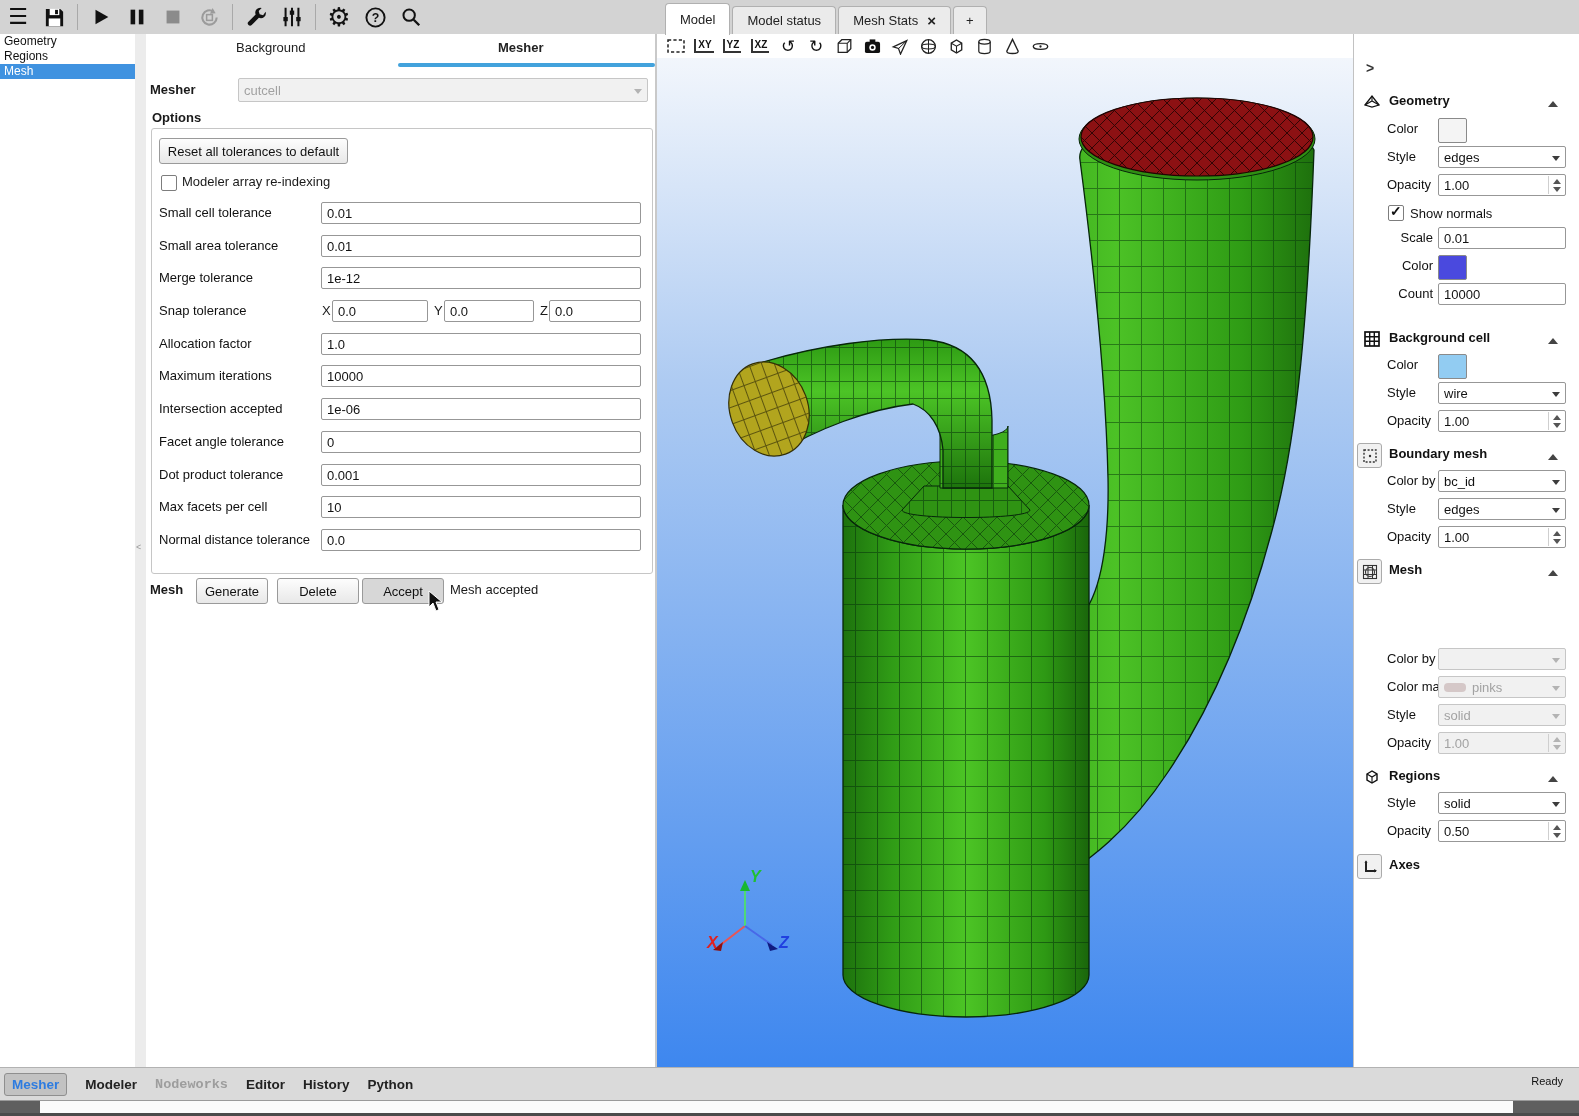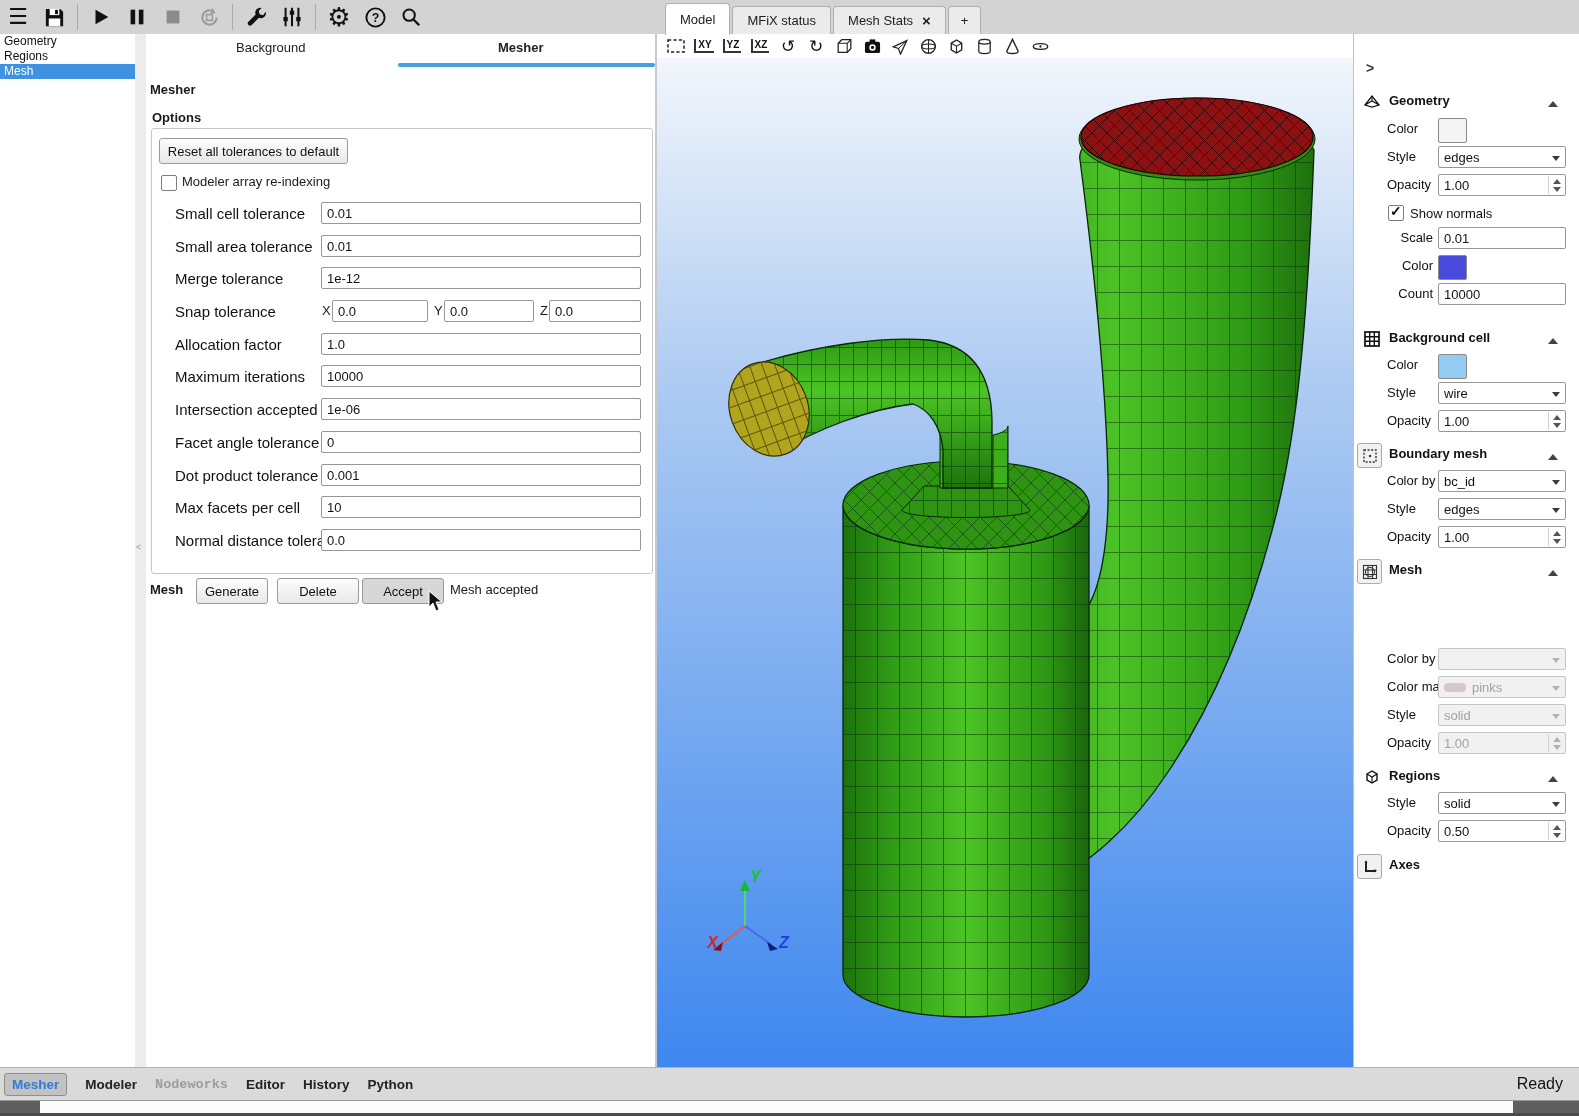--- a/index.html
+++ b/index.html
@@ -34,21 +34,21 @@
   #ftab-underline{position:absolute;left:252px;top:29px;width:257px;height:4px;background:#42a2dc;border-radius:2px;}
   .bold{font-weight:bold;}
   .inp{position:absolute;border:1px solid #979797;border-radius:2px;background:#fff;height:22px;
        font-family:"Liberation Sans",sans-serif;font-size:13px;color:#111;padding:0 0 0 5px;box-sizing:border-box;}
   .btn{border:1px solid #9a9a9a;border-radius:3px;background:linear-gradient(#fdfdfd,#e8e8e8);
        font-family:"Liberation Sans",sans-serif;font-size:13px;color:#111;display:flex;align-items:center;justify-content:center;}
   .btn.pressed{background:#d7d7d7;}
   .cb{width:14px;height:14px;border:1px solid #7d7d7d;border-radius:2px;background:#fff;position:absolute;}
   .cb.checked::after{content:"✓";position:absolute;left:1px;top:-3px;font-size:14px;font-weight:bold;color:#111;}
   .groupbox{position:absolute;left:5px;top:94px;width:500px;height:444px;border:1px solid #c6c6c6;border-radius:3px;}
-  .frow-label{position:absolute;left:7px;font-size:15px;color:#111;margin-left:16px;}
+  .frow-label{position:absolute;left:7px;font-size:13px;color:#111;}
   .combo{position:absolute;border:1px solid #979797;border-radius:2px;background:#fff;display:flex;
          align-items:center;padding:0 5px;box-sizing:border-box;font-size:13px;color:#111;}
   .combo .arr{margin-left:auto;width:0;height:0;border:4px solid transparent;border-top:5px solid #3c3c3c;position:relative;top:3px;}
   .combo.disabled{background:#f1f1f1;color:#a2a2a2;border-color:#c6c6c6;}
   .combo.disabled .arr{border-top-color:#b3b3b3;}
   
   #vtkbar{left:657px;top:34px;width:696px;height:24px;background:#fff;display:flex;align-items:center;gap:6px;padding-left:8px;box-sizing:border-box;}
   .vicon{width:22px;height:20px;display:flex;align-items:center;justify-content:center;}
   .axis-view{font-size:10px;font-weight:bold;color:#111;border-left:2px solid #333;border-bottom:2px solid #333;padding:0 2px 1px 2px;}
   .rot{font-size:17px;color:#111;line-height:1;}
@@ -76,21 +76,21 @@
   .spin.disabled{background:#f1f1f1;color:#a2a2a2;border-color:#c6c6c6;}
   .spin.disabled .tri-up{border-bottom-color:#b3b3b3;}
   .spin.disabled .tri-dn{border-top-color:#b3b3b3;}
   .mini-swatch{width:22px;height:9px;border-radius:4px;margin-right:6px;opacity:.7;}
   
   #statusbar{left:0;top:1067px;width:1579px;height:33px;background:#dadada;border-top:1px solid #b2b2b2;
              display:flex;align-items:center;box-sizing:border-box;}
   .mode{margin-left:18px;font-weight:bold;font-size:13.5px;color:#222;}
   .mode.active{margin-left:4px;color:#2e7ce0;background:#c2c2c2;border:1px solid #8f8f8f;border-radius:3px;padding:3px 7px;}
   .mode.disabled{color:#9d9d9d;font-family:Liberation Mono, monospace;}
-  #ready{position:absolute;right:16px;top:1075px;font-size:16px;color:#111;}
+  #ready{position:absolute;right:16px;top:1075px;font-size:11px;color:#111;}
   #progress{left:0;top:1100px;width:1579px;height:13px;background:#fbfbfb;border-top:1px solid #9a9a9a;box-sizing:border-box;}
   #progress .chunk-l{position:absolute;left:0;top:0;width:40px;height:100%;background:#5f5f5f;}
   #progress .chunk-r{position:absolute;right:0;top:0;width:66px;height:100%;background:#5f5f5f;}
   #bottomedge{left:0;top:1113px;width:1579px;height:3px;background:#4b4b4b;}
   .cursor{position:absolute;left:428px;top:590px;z-index:50;}
 </style>
 </head>
 <body>
 
 <div id="toolbar" class="abs">
@@ -161,21 +161,21 @@
         <path d="M15 15l6 6" stroke="#111" stroke-width="2.6"></path>
       </svg>
   </div>
 </div>
 
 <div id="tabbar" class="abs">
   <div class="vtab first active">
       <span>Model</span>
     </div>
   <div class="vtab">
-      <span>MFiX status</span>
+      <span>Model status</span>
     </div>
   <div class="vtab">
       <span>Mesh Stats</span>
       <span class="tab-close">×</span>
     </div>
   <div class="vtab" style="padding:0 12px">
       <span>+</span>
     </div>
 </div>
 
@@ -187,20 +187,24 @@
 <div id="splitter" class="abs">
     <span class="grip">&lt;</span>
   </div>
 
 <div id="form" class="abs">
   <span class="ftab" style="left:90px">Background</span>
   <span class="ftab active" style="left:352px">Mesher</span>
   <div id="ftab-underline"></div>
 
   <span class="abs bold" style="left:4px;top:48px">Mesher</span>
+  <div class="combo disabled" style="left:92px;top:44px;width:410px;height:24px">
+    <span>cutcell</span>
+      <span class="arr"></span>
+  </div>
 
   <span class="abs bold" style="left:6px;top:76px">Options</span>
 
   <div class="groupbox">
     <div class="btn abs" style="left:7px;top:9px;width:187px;height:24px">
         <span>Reset all tolerances to default</span>
       </div>
     <div class="cb" style="left:9px;top:46px"></div>
     <span class="abs" style="left:30px;top:45px">Modeler array re-indexing</span>
 

